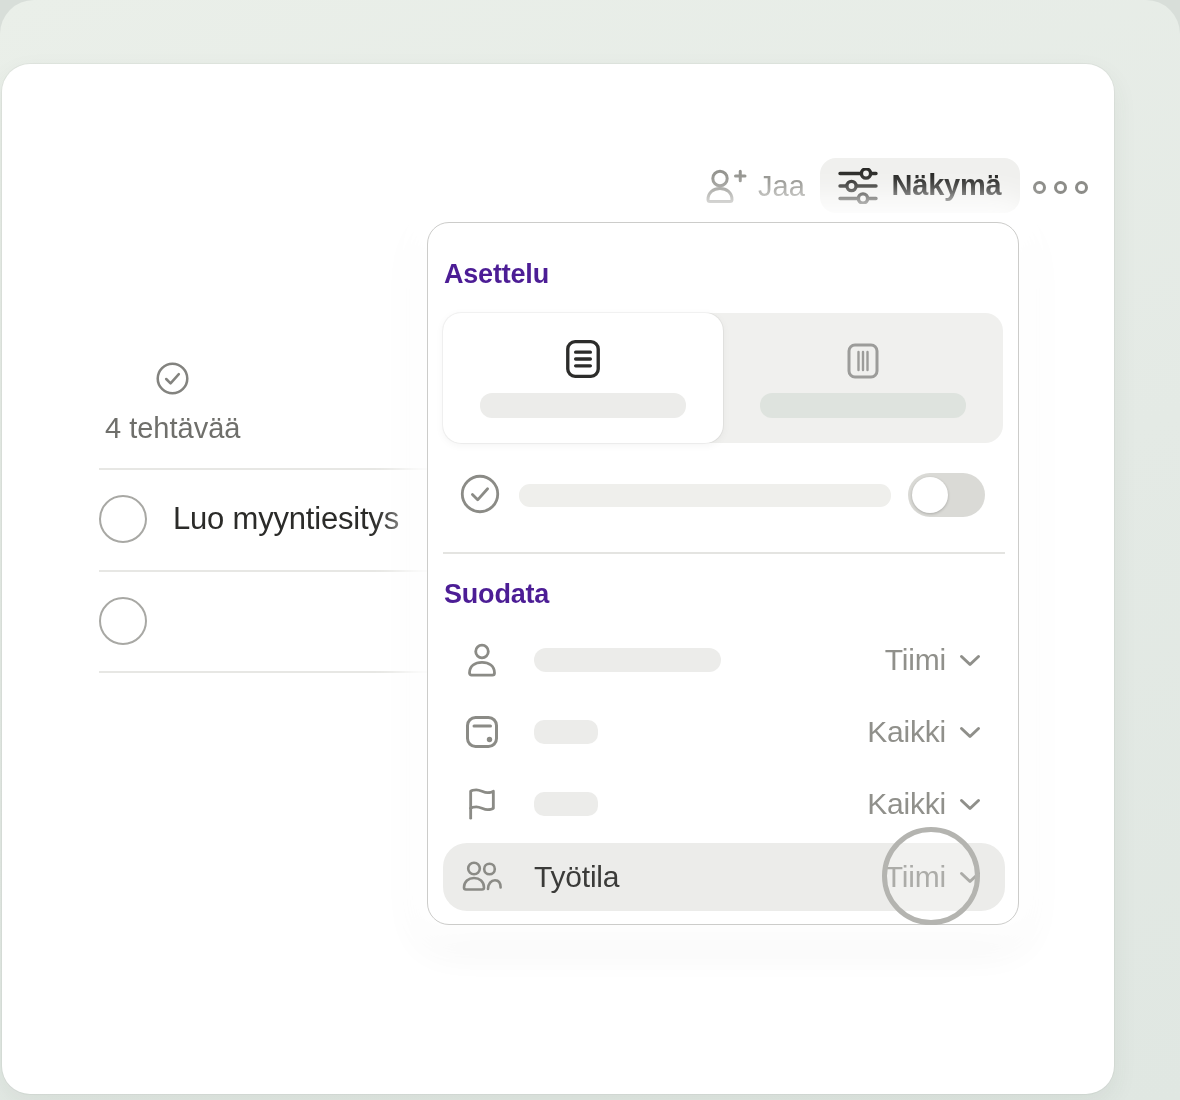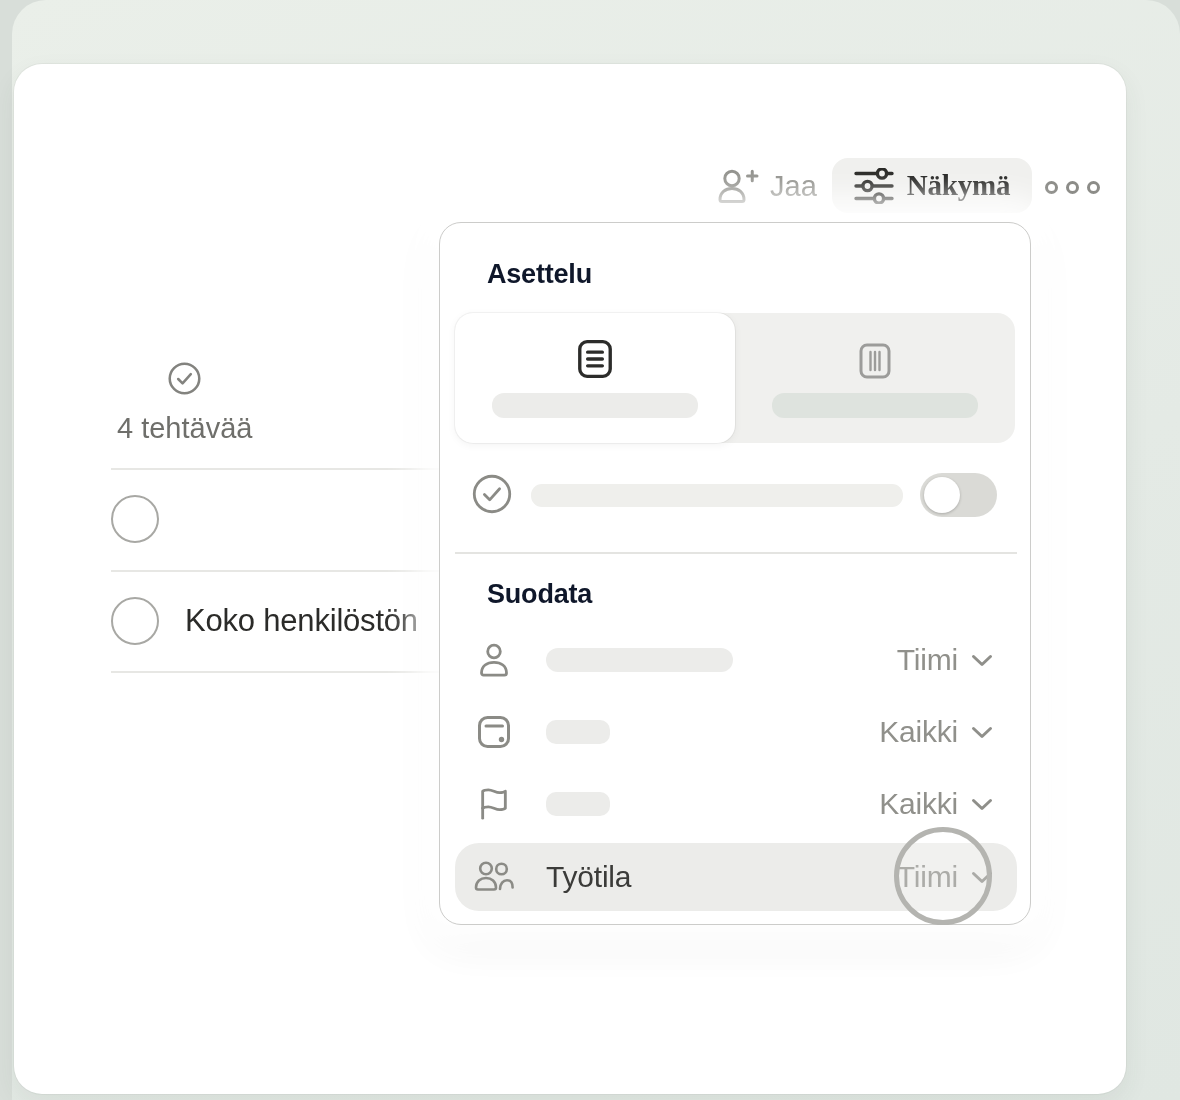--- a/index.html
+++ b/index.html
@@ -12,38 +12,37 @@
   body{
     font-family:"Liberation Sans", sans-serif;
     background:#d8ded9;
     position:relative; overflow:hidden;
     -webkit-font-smoothing:antialiased;
   }
   .frame{
     position:absolute; inset:0;
     border-radius:34px 34px 0 0;
     background:linear-gradient(160deg,#eaefe9 0%, var(--frame) 55%, #e0e7e2 100%);
-    margin-left:12px;
   }
   .card{
     position:absolute; left:2px; top:64px; width:1112px; height:1030px;
     background:var(--card); border-radius:28px;
     box-shadow:0 0 0 1px rgba(0,0,0,0.035), 0 10px 26px rgba(60,70,60,0.07);
   }
   
   .share{
     position:absolute; left:701px; top:100px; height:44px;
     display:flex; align-items:center; gap:11px; cursor:pointer;
   }
   .share-label{font-size:29px; color:var(--text-gray);}
   .view-btn{
     position:absolute; left:818px; top:94px; width:200px; height:55px;
     background:var(--button-bg); border:none; border-radius:16px;
     display:flex; align-items:center; justify-content:center; gap:13px;
-    cursor:pointer; font-family:Liberation Serif, serif;
+    cursor:pointer; font-family:Liberation Sans, sans-serif;
   }
   .view-label{font-size:29px; font-weight:600; color:var(--text-dark); letter-spacing:-0.2px;}
   .more{
     position:absolute; left:1031px; top:115px; height:16px;
     display:flex; align-items:center; gap:8px; cursor:pointer;
   }
   .dot{width:13px; height:13px; border:3.2px solid #8c8c88; border-radius:50%;}
   
   .page-title{
     position:absolute; left:97px; top:210px;
@@ -59,21 +58,21 @@
   .task-row{position:absolute; left:97px; display:flex; align-items:center; gap:26px; cursor:pointer;}
   .task-check{width:48px; height:48px; border:2.6px solid #a8a8a4; border-radius:50%; flex:none;}
   .task-title{font-size:31px; color:#2b2b29; letter-spacing:-0.2px; white-space:nowrap;}
   
   .popover{
     position:absolute; left:425px; top:158px; width:592px; height:703px;
     background:#fff; border:1.2px solid #ccccca; border-radius:22px;
     box-shadow:0 0 30px 26px rgba(255,255,255,0.93), 0 16px 42px rgba(0,0,0,0.10);
     z-index:10;
   }
-  .section-title{position:absolute; left:47px; font-size:27px; font-weight:700; color:#0f172a; letter-spacing:-0.2px;}
+  .section-title{position:absolute; left:16px; font-size:27px; font-weight:700; color:#4c1d95; letter-spacing:-0.2px;}
   .seg{
     position:absolute; left:15px; top:90px; width:560px; height:130px;
     background:var(--button-bg); border-radius:18px;
   }
   .seg-opt{position:absolute; top:0; width:280px; height:130px; cursor:pointer;}
   .seg-opt.left{left:0; background:#fff; border-radius:18px;
     box-shadow:0 0 0 1px rgba(0,0,0,0.045), 0 2px 8px rgba(0,0,0,0.05);}
   .seg-opt.right{right:0;}
   .seg-icon{position:absolute; left:50%; transform:translateX(-50%); top:25px;}
   .seg-bar{position:absolute; top:80px; left:37px; width:206px; height:25px; border-radius:12px;}
@@ -153,25 +152,25 @@
           <circle cx="18" cy="18" r="15.2" stroke="#83837f" stroke-width="2.6"></circle>
           <path d="M11.5 18.5 L16 23 L24.5 13.5" stroke="#83837f" stroke-width="2.6" stroke-linecap="round" stroke-linejoin="round"></path>
         </svg>
       </span>
       <span class="count-label">4 tehtävää</span>
     </div>
 
     <div class="t-divider" style="top:404px"></div>
     <div class="task-row" style="top:431px">
       <span class="task-check"></span>
+      <span class="task-title">Luo myyntiesitys</span>
     </div>
     <div class="t-divider" style="top:506px"></div>
     <div class="task-row" style="top:533px">
       <span class="task-check"></span>
-      <span class="task-title">Koko henkilöstön</span>
     </div>
     <div class="t-divider" style="top:607px"></div>
 
     <div class="popover">
 
       <div class="section-title" style="top:36px">Asettelu</div>
 
       <div class="seg">
         <div class="seg-opt left">
           <span class="seg-icon">

